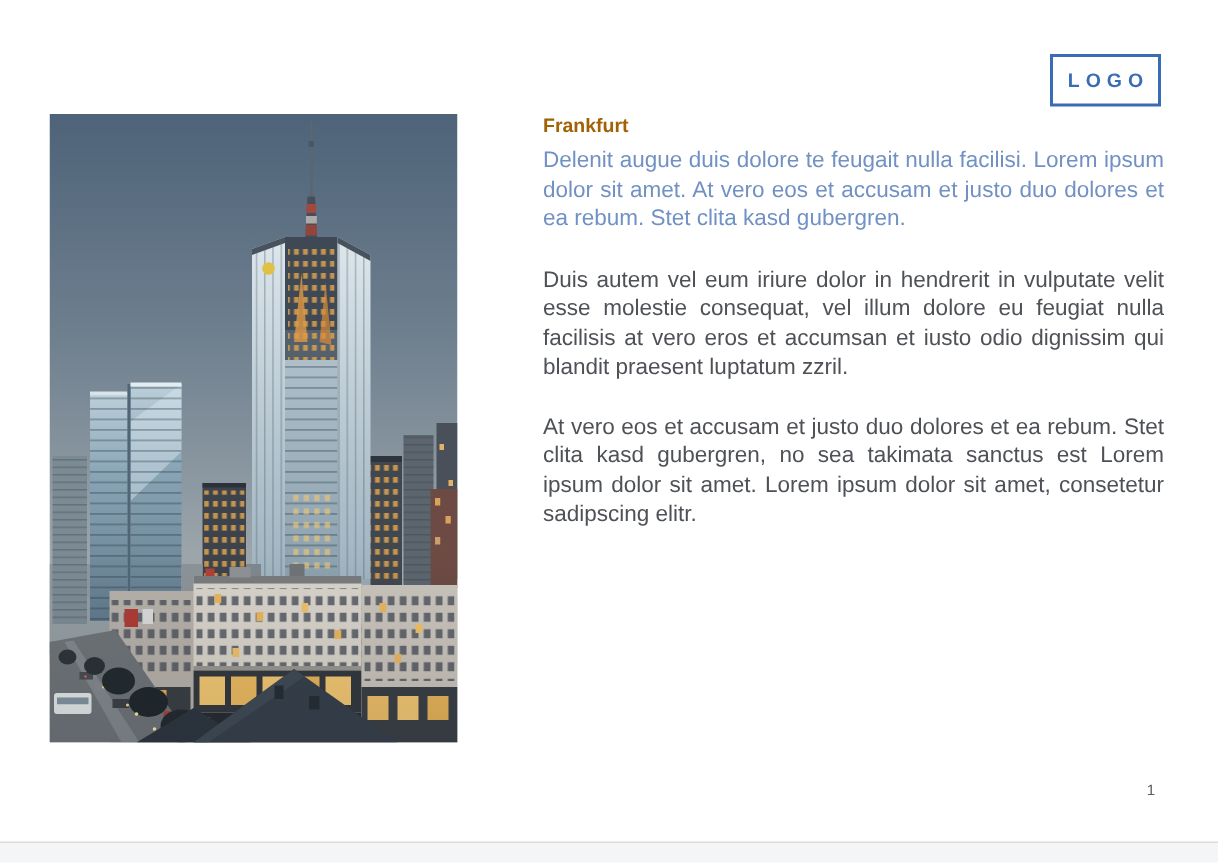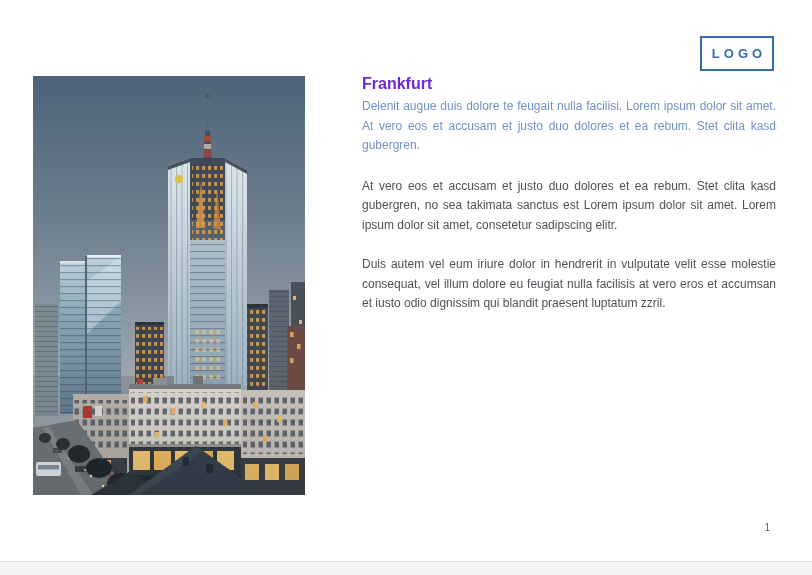--- a/index.html
+++ b/index.html
@@ -40,28 +40,28 @@
     width: 272px; height: 419px;
     margin: 0; padding: 0;
   }
   .photo svg { display: block; width: 100%; height: 100%; }
   .content {
     position: absolute; left: 362px; top: 74px;
     width: 414px;
   }
   .content h1 {
     margin: 0 0 3px 0;
-    font-size: 16px;
+    font-size: 13px;
     line-height: 20px;
     font-weight: bold;
-    color: #6d28d9;
+    color: #a16207;
   }
   .content p {
     margin: 0 0 20px 0;
-    font-size: 12px;
+    font-size: 15px;
     line-height: 19.5px;
     text-align: justify;
     color: #4e5156;
   }
   .content p.lead {
     color: #7191c4;
     margin-bottom: 21px;
   }
   .page-num {
     position: absolute; left: 740px; top: 522px;
@@ -266,20 +266,20 @@
       <rect x="150" y="381" width="6" height="9" fill="#252c34"></rect>
       <rect x="173" y="388" width="7" height="9" fill="#252c34"></rect>
 
       <rect width="272" height="419" fill="url(#vig)"></rect>
     </svg>
   </figure>
 
   <main class="content">
     <h1>Frankfurt</h1>
     <p class="lead">Delenit augue duis dolore te feugait nulla facilisi. Lorem ipsum dolor sit amet. At vero eos et accusam et justo duo dolores et ea rebum. Stet clita kasd gubergren.</p>
+    <p>Duis autem vel eum iriure dolor in hendrerit in vulputate velit esse molestie consequat, vel illum dolore eu feugiat nulla facilisis at vero eros et accumsan et iusto odio dignissim qui blandit praesent luptatum zzril.</p>
     <p>At vero eos et accusam et justo duo dolores et ea rebum. Stet clita kasd gubergren, no sea takimata sanctus est Lorem ipsum dolor sit amet. Lorem ipsum dolor sit amet, consetetur sadipscing elitr.</p>
-    <p>Duis autem vel eum iriure dolor in hendrerit in vulputate velit esse molestie consequat, vel illum dolore eu feugiat nulla facilisis at vero eros et accumsan et iusto odio dignissim qui blandit praesent luptatum zzril.</p>
   </main>
 
   <div class="page-num">1</div>
 </div>
 
 <div class="page-edge"></div>
 
 </body></html>

